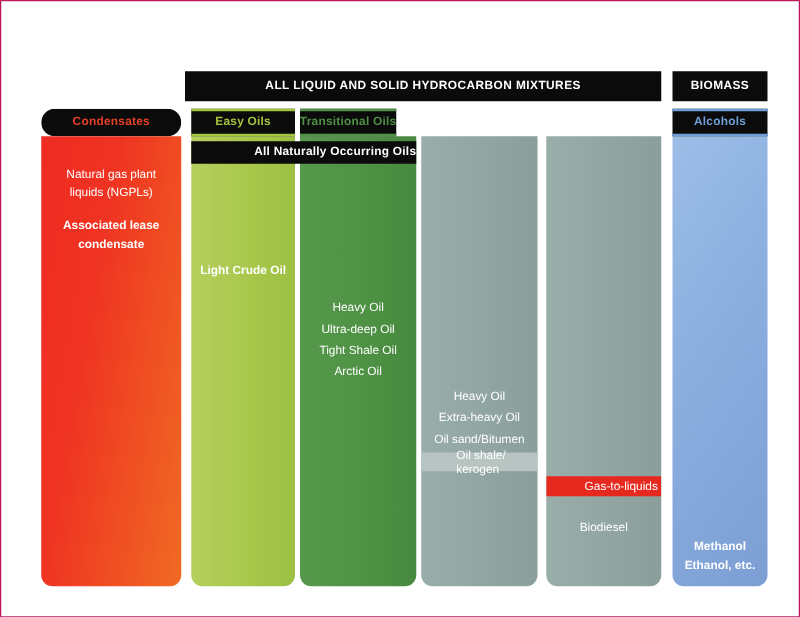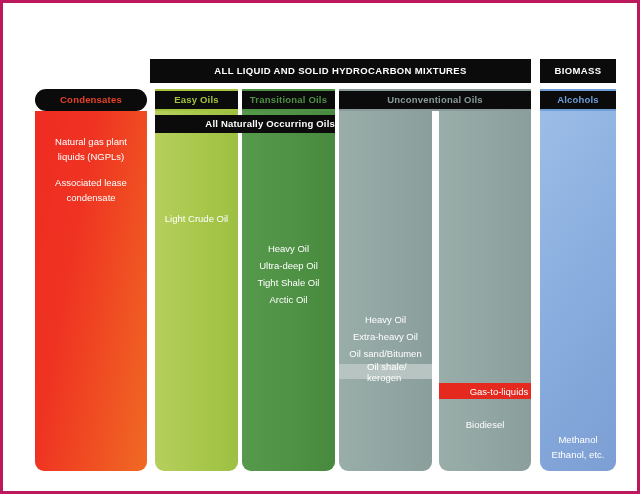--- a/index.html
+++ b/index.html
@@ -9,21 +9,21 @@
   }
   body {
     font-family: "Liberation Sans", sans-serif;
     -webkit-font-smoothing: antialiased;
   }
   #canvas {
     position: relative;
     width: 640px;
     height: 494px;
     background: #ffffff;
-    border: 3px solid #be185d;
+    border: 1px solid #be185d;
     box-sizing: border-box;
     overflow: hidden;
   }
 
   
   .banner {
     position: absolute;
     background: #0b0b0b;
     display: flex;
     align-items: center;
@@ -72,21 +72,21 @@
   .col-text {
     position: absolute;
     left: 0; right: 0;
     text-align: center;
     color: #ffffff;
     font-size: 9.5px;
     line-height: 15px;
     z-index: 3;
   }
   .col-text .para { margin: 0 0 11px 0; }
-  .col-text .para:last-child { margin-bottom: 0; }
+  .col-text .para:last-child { margin-bottom: 0; font-weight: bold; }
 
   
   .row-strip {
     position: absolute;
     left: 0; right: 0;
     height: 15px;
     display: flex;
     align-items: center;
     justify-content: center;
     font-size: 9.5px;
@@ -123,27 +123,24 @@
   </div>
 
   <div class="banner cat-banner" style="left:32px; top:86px; width:112px; height:22px;border-radius:11px;">
     <span class="banner-label" style="color:#e8402a;">Condensates</span>
   </div>
 
   <div class="banner cat-banner" style="left:152px; top:86px; width:83px; height:22px; border-top-color:#a4c33f; border-bottom-color:#a4c33f;">
     <span class="banner-label" style="color:#a4c33f;">Easy Oils</span>
   </div>
 
-  <div class="banner cat-banner" style="left:239px; top:86px; width:93px; height:22px; border-top-color:#4f9245; border-bottom-color:#4f9245;">
+  <div class="banner cat-banner" style="left:239px; top:86px; width:77px; height:22px; border-top-color:#4f9245; border-bottom-color:#4f9245;">
     <span class="banner-label" style="color:#4f9245;">Transitional Oils</span>
   </div>
 
-  <div class="banner cat-banner" style="left:336px; top:86px; width:192px; height:22px; border-top-color:#8a9a99; border-bottom-color:#8a9a99;">
-    <span class="banner-label" style="color:#8a9a99;">Unconventional Oils</span>
-  </div>
 
   <div class="banner cat-banner" style="left:537px; top:86px; width:76px; height:22px; border-top-color:#6f9fd8; border-bottom-color:#6f9fd8;">
     <span class="banner-label" style="color:#6f9fd8;">Alcohols</span>
   </div>
 
   <div class="column" style="left:32px; top:108px; width:112px; height:360px;
               background:linear-gradient(100deg, #ef2b22 0%, #ef3322 35%, #f06a23 100%);">
   </div>
   <div class="col-text" style="left:32px; top:131px; width:112px; z-index:5;">
     <p class="para">

